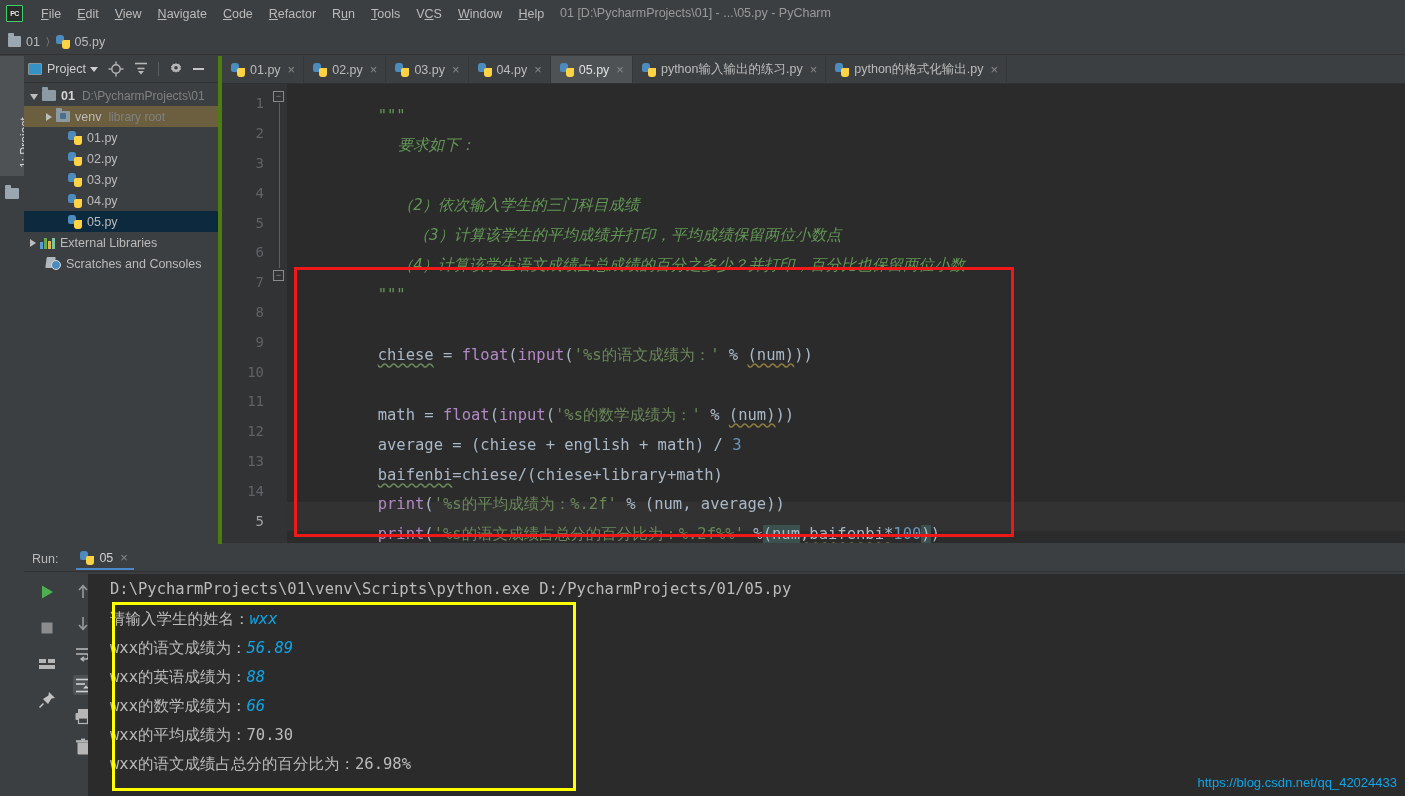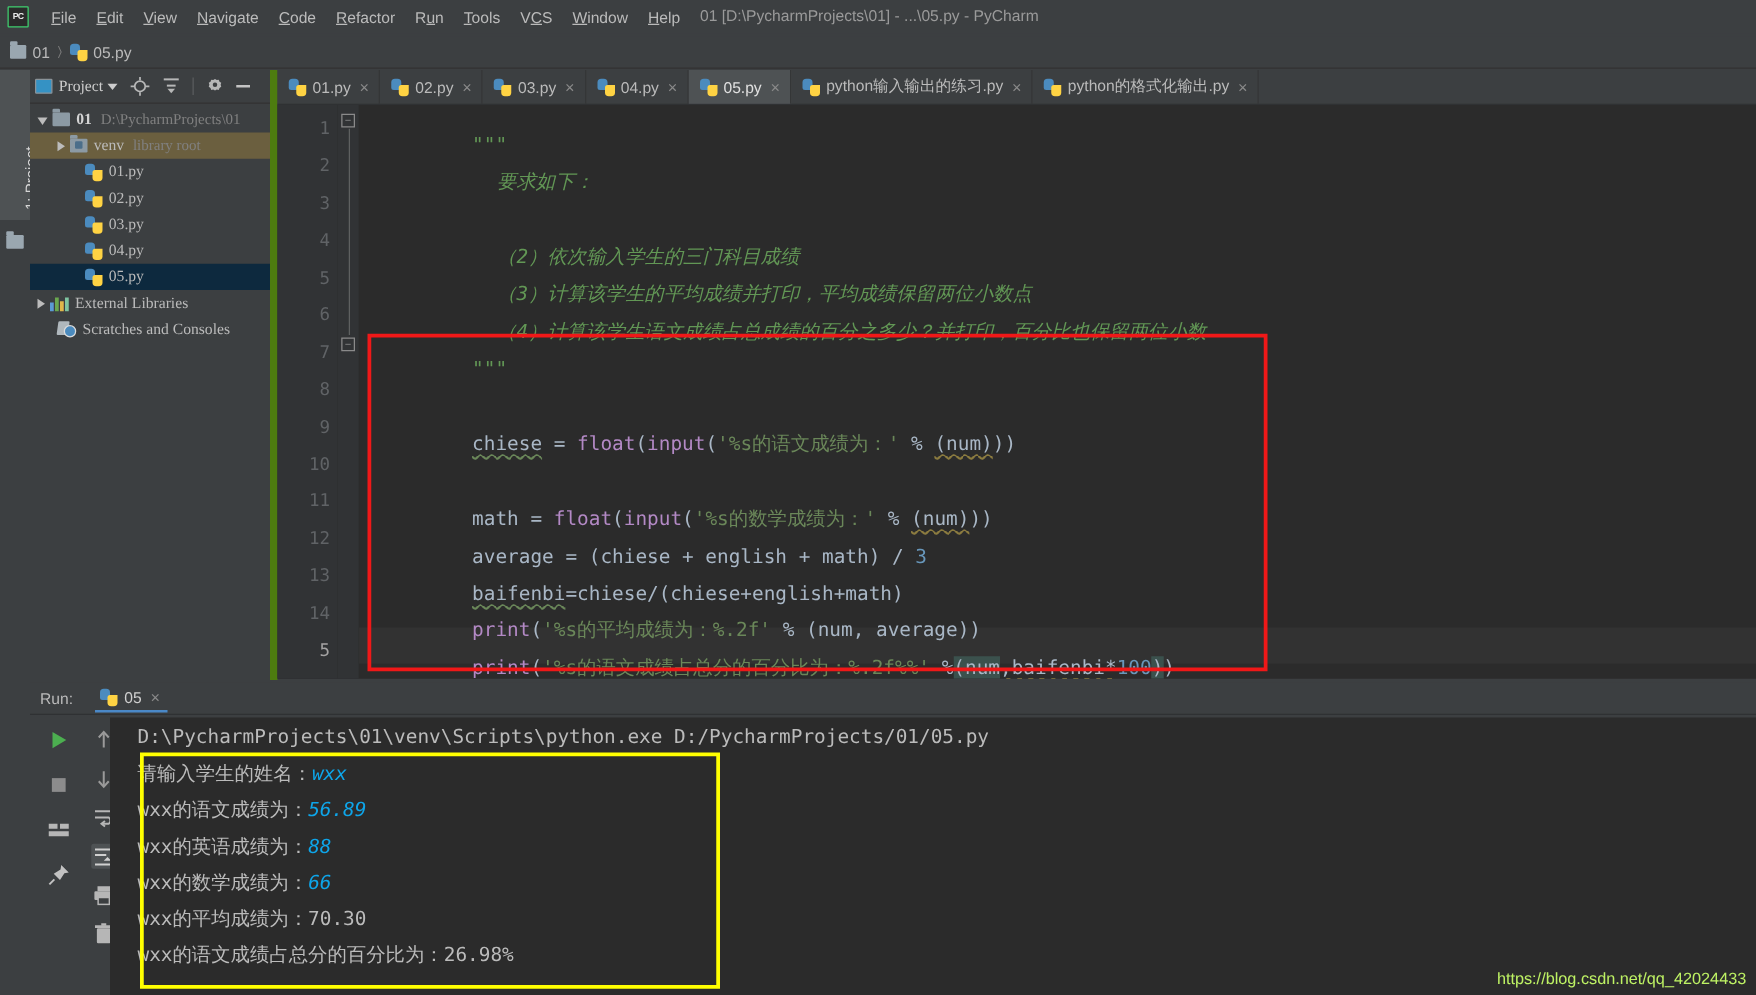--- a/index.html
+++ b/index.html
@@ -80,21 +80,21 @@
     background: #9aa7b0; border-radius: 1px;
   }
   .vstrip-folder:before {
     content:''; position:absolute; top:-3px; left:0; width:6px; height:3px;
     background:#9aa7b0; border-radius:1px 1px 0 0;
   }
 
   
   .project-panel {
     position: absolute; top: 56px; left: 24px; width: 198px; height: 488px;
-    background: #3c3f41; border-right: 6px solid #4d7c0f; font-family: Liberation Serif, serif;
+    background: #3c3f41; border-right: 4px solid #4d7c0f;
   }
   .pp-header {
     height: 27px; display: flex; align-items: center; padding: 0 4px;
     border-bottom: 1px solid #323232;
   }
   .pp-title-ico {
     width: 14px; height: 12px; background: #3592c4; border: 1px solid #8a9399;
     border-radius: 1px; margin-right: 5px;
   }
   .pp-title { color: #cdcdcd; font-size: 12.5px; margin-right: 4px; }
@@ -256,21 +256,21 @@
   .cons-line {
     position: absolute; left: 22px; white-space: pre;
     font-family: "DejaVu Sans Mono", monospace; font-size: 15.5px; line-height: 1;
     color: #bbbbbb;
   }
   .cons-in { color: #0ea5e9; font-style: italic; }
   .yellowbox {
     position: absolute; border: 3px solid #ffff00; pointer-events: none;
   }
   .watermark {
-    position: absolute; right: 8px; bottom: 6px; color: #bef264; font-size: 13px;
+    position: absolute; right: 8px; bottom: 6px; color: #0ea5e9; font-size: 13px;
   }
   
   svg { display: block; }
 </style>
 </head>
 <body>
 
 <div id="app">
 
   <div class="menubar">
@@ -457,21 +457,21 @@
 
       <div class="cline" style="top:9px">
         <span class="docq">"""</span>
       </div>
       <div class="cline" style="top:38px; left:36px">
         <span class="doc">要求如下：</span>
       </div>
       <div class="cline" style="top:98px; left:36px">
         <span class="doc">（2）依次输入学生的三门科目成绩</span>
       </div>
-      <div class="cline" style="top:128px; left:36px">
+      <div class="cline" style="top:128px; left:52px">
         <span class="doc">（3）计算该学生的平均成绩并打印，平均成绩保留两位小数点</span>
       </div>
       <div class="cline" style="top:158px; left:36px">
         <span class="doc">（4）计算该学生语文成绩占总成绩的百分之多少？并打印，百分比也保留两位小数</span>
       </div>
       <div class="cline" style="top:188px">
         <span class="docq">"""</span>
       </div>
 
 
@@ -482,21 +482,21 @@
 
       <div class="cline" style="top:308px">
         <span class="ident">math</span><span class="op"> = </span><span class="kwfn">float</span><span class="punct">(</span><span class="kwfn">input</span><span class="punct">(</span><span class="str">'%s的数学成绩为：'</span><span class="op"> % </span><span class="ident err-underline-red">(num)</span><span class="punct">))</span>
       </div>
 
       <div class="cline" style="top:338px">
         <span class="ident">average = (chiese + english + math) / </span><span class="num">3</span>
       </div>
 
       <div class="cline" style="top:368px">
-        <span class="ident err-underline">baifenbi</span><span class="ident">=chiese/(chiese+english+math)</span>
+        <span class="ident err-underline">baifenbi</span><span class="ident">=chiese/(chiese+library+math)</span>
       </div>
 
       <div class="cline" style="top:397px">
         <span class="kwfn">print</span><span class="punct">(</span><span class="str">'%s的平均成绩为：%.2f'</span><span class="ident"> % (num</span><span class="ident">, average))</span>
       </div>
 
       <div class="cline" style="top:427px">
         <span class="kwfn">print</span><span class="punct">(</span><span class="str">'%s的语文成绩占总分的百分比为：%.2f%%'</span><span class="op"> %</span><span class="punct brmatch">(num</span><span class="ident err-underline-red">,baifenbi*</span><span class="num">100</span><span class="punct brmatch">)</span><span class="punct">)</span>
       </div>
     </div>

